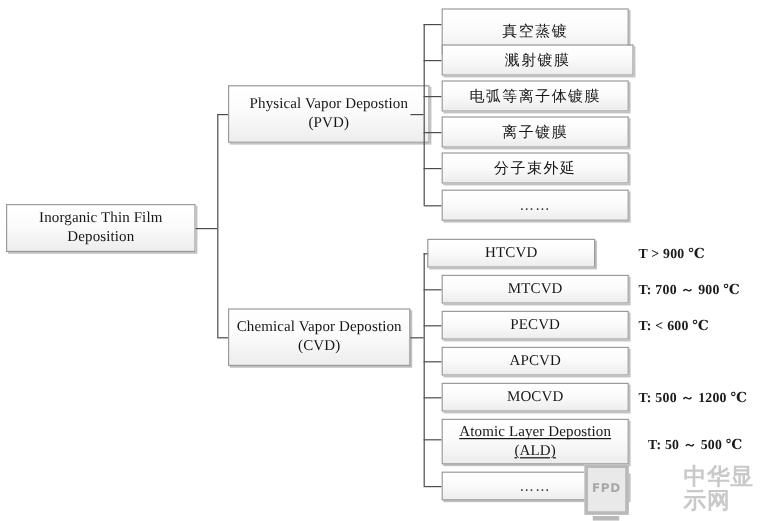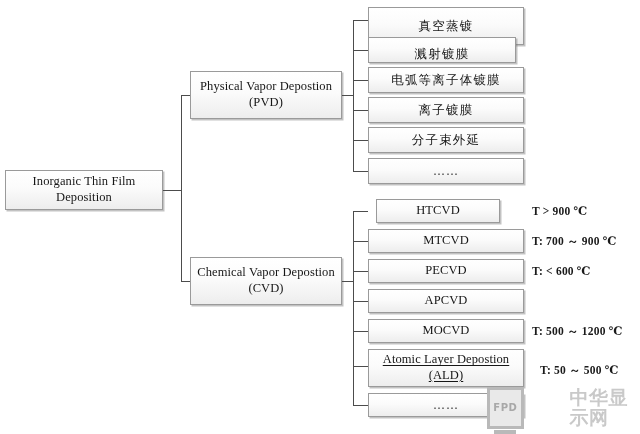--- a/index.html
+++ b/index.html
@@ -151,21 +151,21 @@
       <span class="l1">Inorganic Thin Film</span>
       <span class="l2">Deposition</span>
     </span>
   </div>
 
   <div class="ln h" style="left:163px; top:190px; width:18px;"></div>
   <div class="ln v" style="left:181px; top:95px; height:186px;"></div>
   <div class="ln h" style="left:181px; top:95px; width:9px;"></div>
   <div class="ln h" style="left:181px; top:281px; width:9px;"></div>
 
-  <div class="node level2" style="left:190px; top:71px; width:152px; height:48px;">
+  <div class="node level2" style="left:190px; top:71px; width:168px; height:48px;">
     <span class="inner">
       <span class="l1">Physical Vapor Depostion</span>
       <span class="l2">(PVD)</span>
     </span>
   </div>
 
   <div class="node level2" style="left:190px; top:257px; width:152px; height:48px;">
     <span class="inner">
       <span class="l1">Chemical Vapor Depostion</span>
       <span class="l2">(CVD)</span>
@@ -177,21 +177,21 @@
   <div class="ln h" style="left:353px; top:20px; width:15px;"></div>
   <div class="ln h" style="left:353px; top:50px; width:15px;"></div>
   <div class="ln h" style="left:353px; top:80px; width:15px;"></div>
   <div class="ln h" style="left:353px; top:110px; width:15px;"></div>
   <div class="ln h" style="left:353px; top:140px; width:15px;"></div>
   <div class="ln h" style="left:353px; top:171px; width:15px;"></div>
 
   <div class="node leaf cjk" style="left:368px; top:7px; width:156px; height:38px;text-align:center;">
     <span class="inner">真空蒸镀</span>
   </div>
-  <div class="node leaf cjk" style="left:368px; top:37px; width:148px; height:26px;align-items:flex-end;">
+  <div class="node leaf cjk" style="left:368px; top:37px; width:160px; height:26px;">
     <span class="inner">溅射镀膜</span>
   </div>
   <div class="node leaf cjk" style="left:368px; top:67px; width:156px; height:26px;">
     <span class="inner">电弧等离子体镀膜</span>
   </div>
   <div class="node leaf cjk" style="left:368px; top:97px; width:156px; height:26px;">
     <span class="inner">离子镀膜</span>
   </div>
   <div class="node leaf cjk" style="left:368px; top:127px; width:156px; height:26px;">
     <span class="inner">分子束外延</span>
@@ -203,21 +203,21 @@
   <div class="ln h" style="left:342px; top:281px; width:11px;"></div>
   <div class="ln v" style="left:353px; top:211px; height:194px;"></div>
   <div class="ln h" style="left:353px; top:211px; width:15px;"></div>
   <div class="ln h" style="left:353px; top:241px; width:15px;"></div>
   <div class="ln h" style="left:353px; top:271px; width:15px;"></div>
   <div class="ln h" style="left:353px; top:301px; width:15px;"></div>
   <div class="ln h" style="left:353px; top:331px; width:15px;"></div>
   <div class="ln h" style="left:353px; top:366px; width:15px;"></div>
   <div class="ln h" style="left:353px; top:405px; width:15px;"></div>
 
-  <div class="node leaf" style="left:376px; top:199px; width:124px; height:24px;">
+  <div class="node leaf" style="left:356px; top:199px; width:140px; height:24px;">
     <span class="inner">HTCVD</span>
   </div>
   <div class="node leaf" style="left:368px; top:229px; width:156px; height:24px;text-align:center;">
     <span class="inner">MTCVD</span>
   </div>
   <div class="node leaf" style="left:368px; top:259px; width:156px; height:24px;">
     <span class="inner">PECVD</span>
   </div>
   <div class="node leaf" style="left:368px; top:289px; width:156px; height:24px;">
     <span class="inner">APCVD</span>

